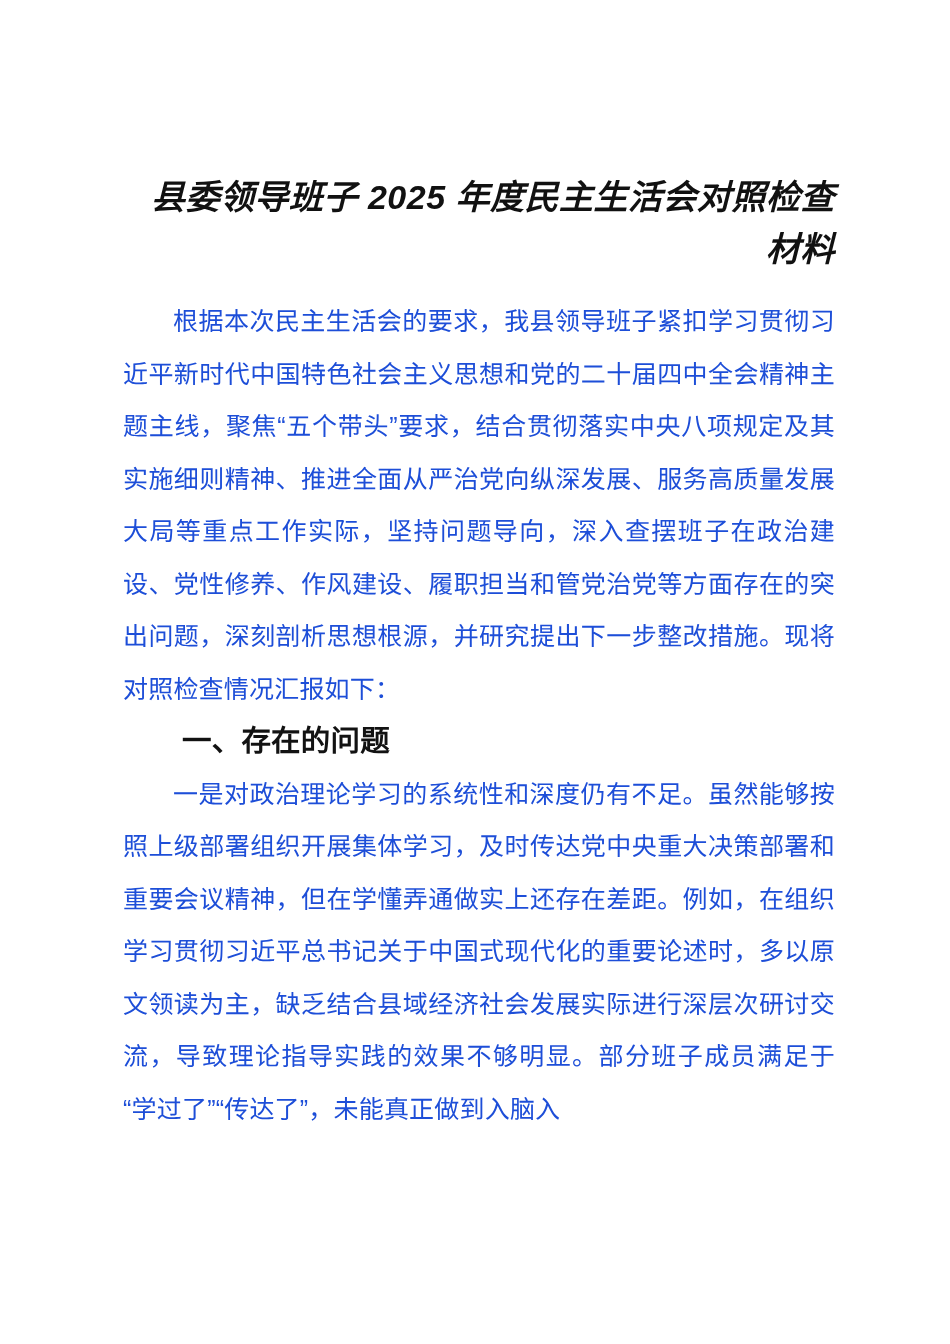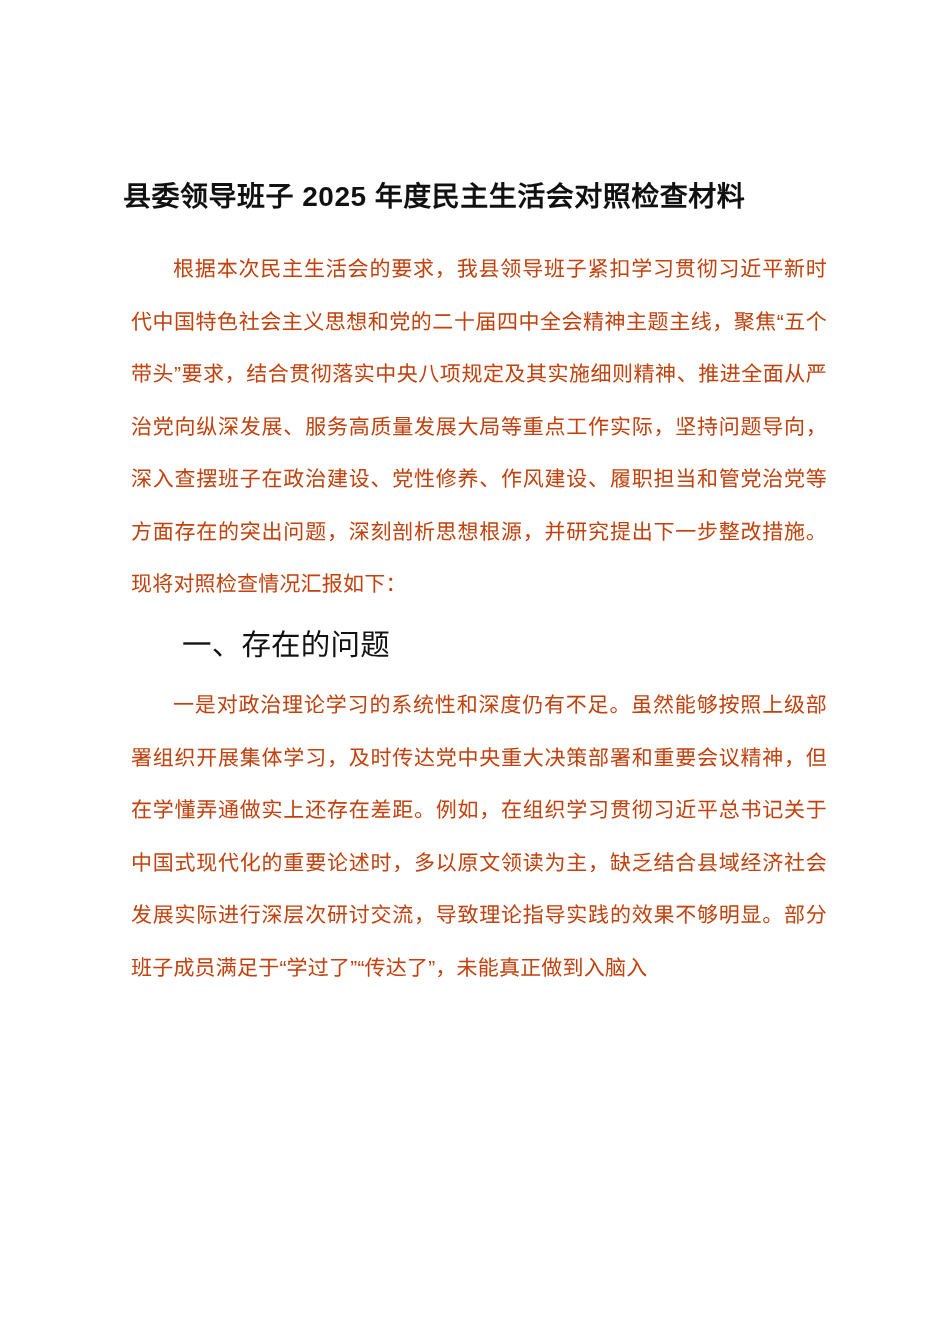--- a/index.html
+++ b/index.html
@@ -22,49 +22,50 @@
   }
 
   .content {
     position: absolute;
     left: 123px;
     top: 171px;
     width: 712px;
   }
 
   .doc-title {
-    font-size: 28px;
+    font-size: 34px;
     font-weight: 700;
     line-height: 52px;
-    text-align: left;
+    text-align: right;
     letter-spacing: 0.5px;
     margin: 0 0 20px 0;
     color: #111111;
+    font-style: italic;
   }
 
   .para {
-    font-size: 21px;
+    font-size: 25px;
     font-weight: 400;
     line-height: 52.5px;
     text-align: justify;
     text-justify: inter-character;
     text-align-last: left;
-    margin: 8px;
+    margin: 0;
     letter-spacing: 0.2px;
-    color: #c2410c;
+    color: #1d4ed8;
   }
 
   .para.indent {
     text-indent: 2em;
   }
 
   .heading-l1,
   .heading-l2 {
     font-size: 29.5px;
-    font-weight: 400;
+    font-weight: 700;
     line-height: 52.5px;
     margin: 0;
     text-indent: 2em;
     letter-spacing: 0.2px;
     color: #121212;
   }
 
   .clip-last {
     overflow: hidden;
   }

